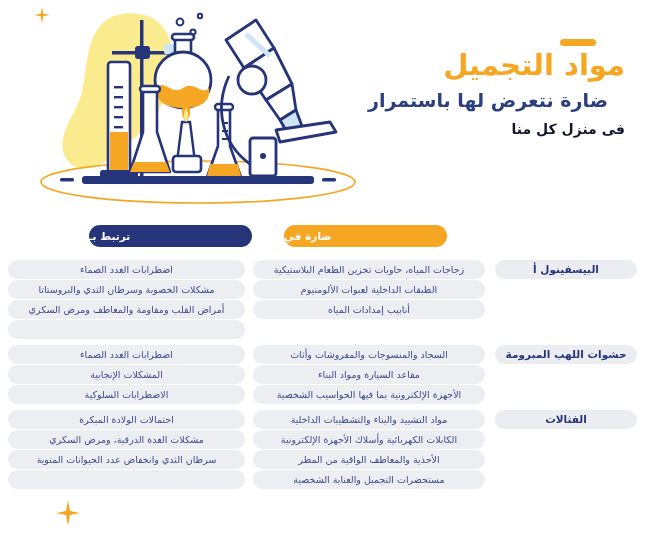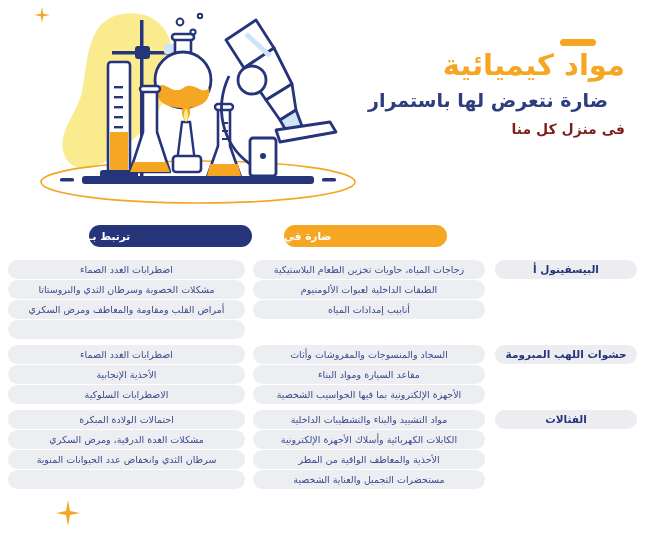--- a/index.html
+++ b/index.html
@@ -34,21 +34,21 @@
   }
   .title-main{
     font-size:29px;font-weight:bold;color:#F5A623;
     line-height:1.22;letter-spacing:0px;margin:0;
   }
   .title-sub{
     font-size:19px;font-weight:bold;color:#2D3E7E;
     line-height:1.3;margin:5px 17px 0 0;
   }
   .title-sub2{
-    font-size:14px;color:#7f1d1d;line-height:1.3;margin:7px 0 0 0;
+    font-size:14px;color:#0f172a;line-height:1.3;margin:7px 0 0 0;
   }
 
   
   .table{position:absolute;left:0;top:225px;width:645px;}
 
   .head-row{
     position:relative;height:26px;margin-bottom:9px;
   }
   .pill-head{
     position:absolute;top:0;height:22px;line-height:22px;
@@ -179,21 +179,21 @@
 
         <rect x="52" y="172" width="232" height="8" rx="3" fill="#26357A"></rect>
         <g fill="#26357A">
           <rect x="30" y="174" width="14" height="3.5" rx="1.6"></rect>
           <rect x="292" y="174" width="14" height="3.5" rx="1.6"></rect>
         </g>
       </svg>
     </div>
 
     <div class="titles">
-      <h1 class="title-main">مواد كيميائية</h1>
+      <h1 class="title-main">مواد التجميل</h1>
       <h2 class="title-sub">ضارة نتعرض لها باستمرار</h2>
       <h3 class="title-sub2">فى منزل كل منا</h3>
     </div>
   </div>
 
   <div class="table">
 
     <div class="head-row">
       <div class="pill-head found">ضارة في</div>
       <div class="pill-head linked">ترتبط بـ</div>
@@ -223,21 +223,21 @@
 
     <div class="section">
       <div class="row">
         <div class="cell cat">حشوات اللهب المبرومة</div>
         <div class="cell found">السجاد والمنسوجات والمفروشات وأثاث</div>
         <div class="cell linked">اضطرابات الغدد الصماء</div>
       </div>
       <div class="row">
         <div class="cell cat none"></div>
         <div class="cell found">مقاعد السيارة ومواد البناء</div>
-        <div class="cell linked">الأحذية الإنجابية</div>
+        <div class="cell linked">المشكلات الإنجابية</div>
       </div>
       <div class="row">
         <div class="cell cat none"></div>
         <div class="cell found">الأجهزة الإلكترونية بما فيها الحواسيب الشخصية</div>
         <div class="cell linked">الاضطرابات السلوكية</div>
       </div>
     </div>
 
     <div class="section">
       <div class="row">

